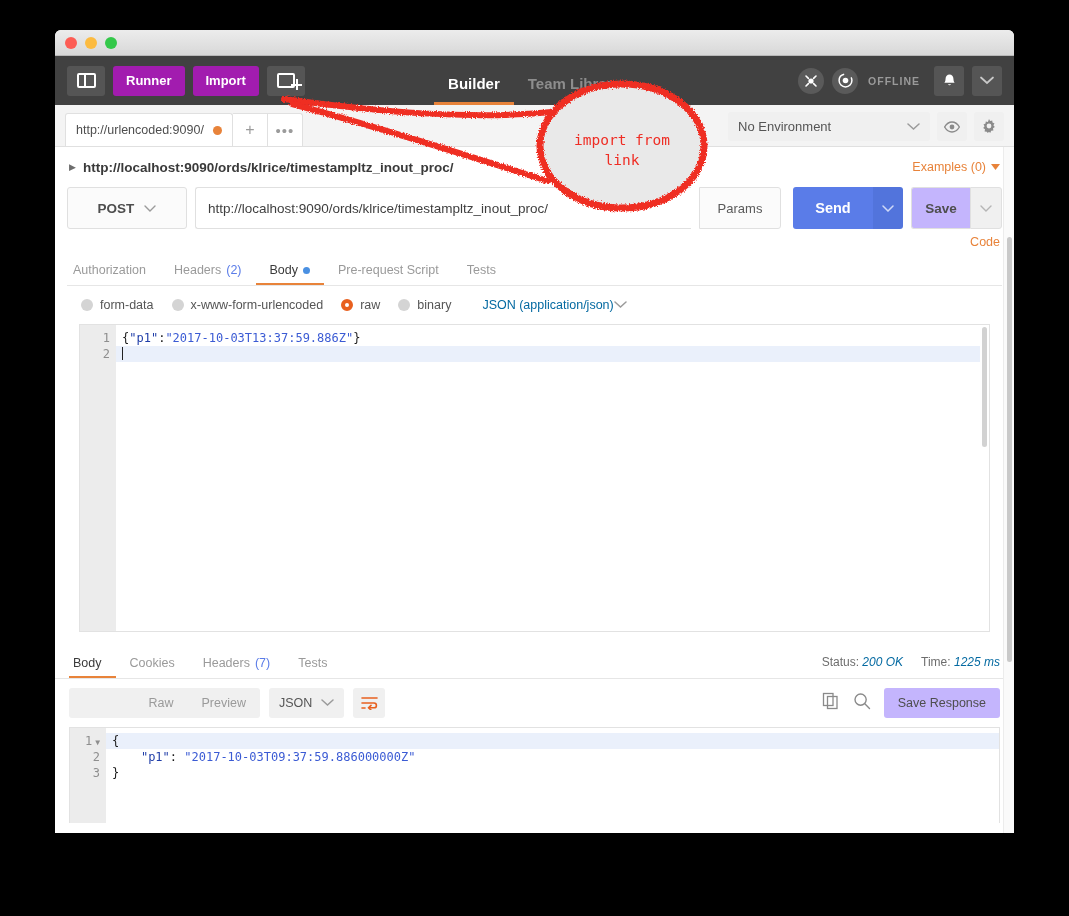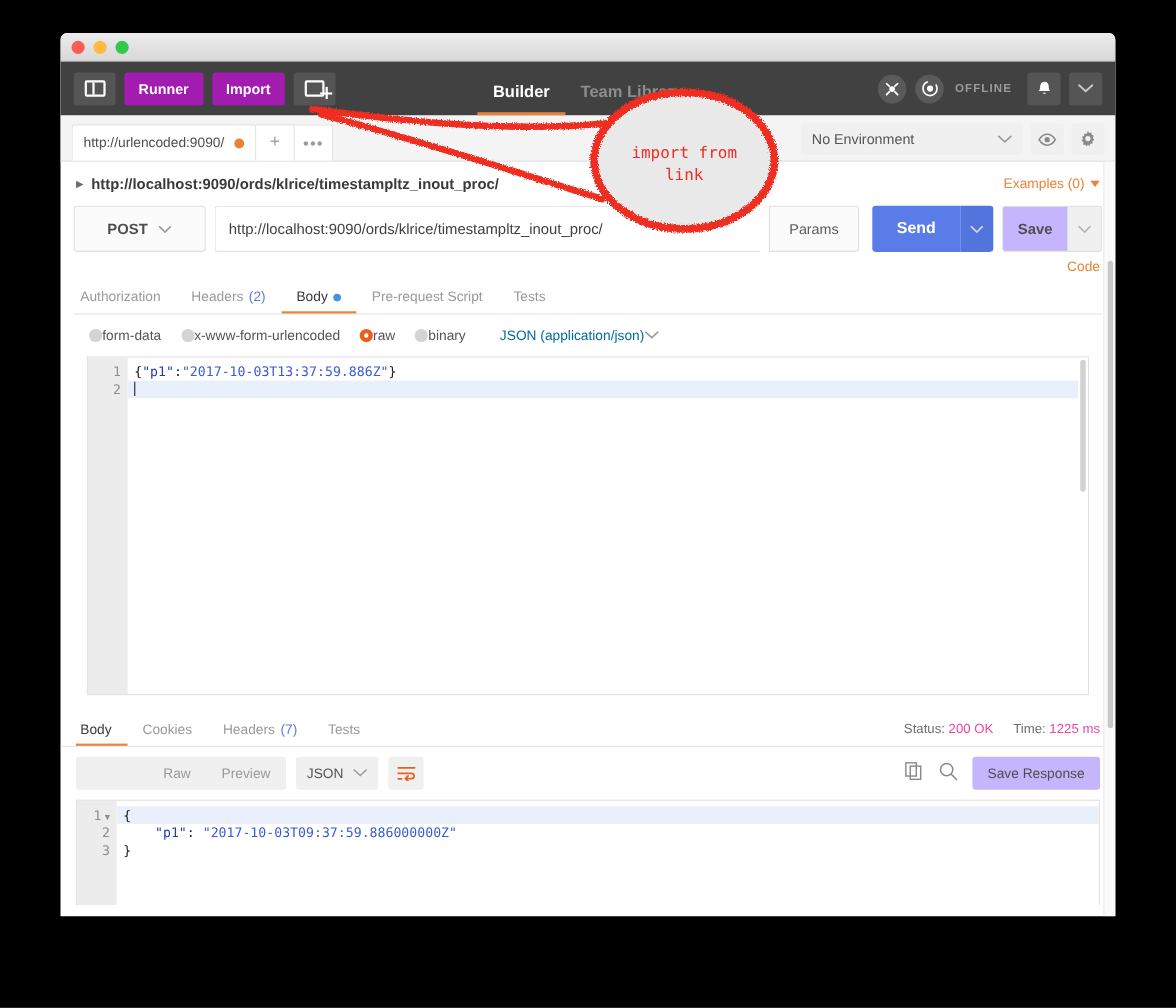--- a/index.html
+++ b/index.html
@@ -414,20 +414,21 @@
   .bodytype-row {
     display: flex;
     align-items: center;
     height: 38px;
     gap: 18px;
     padding-left: 14px;
   }
   .radio-item {
     display: flex;
     align-items: center;
+    gap: 7px;
     font-size: 12.5px;
     color: #555555;
     cursor: pointer;
     user-select: none;
   }
   .radio-mark {
     width: 12px; height: 12px;
     border-radius: 50%;
     background: #d4d4d4;
     box-sizing: border-box;
@@ -516,21 +517,21 @@
     margin-top: 12px;
   }
   .resp-meta {
     margin-left: auto;
     font-size: 12px;
     color: #6d6d6d;
     display: flex;
     gap: 18px;
     padding-bottom: 9px;
   }
-  .resp-meta .val { color: #ec4899; }
+  .resp-meta .val { color: #0369a1; font-style: italic; }
 
   .resp-toolbar {
     display: flex;
     align-items: center;
     height: 48px;
     padding: 0 14px;
     gap: 9px;
   }
   .seg-group {
     display: flex;

